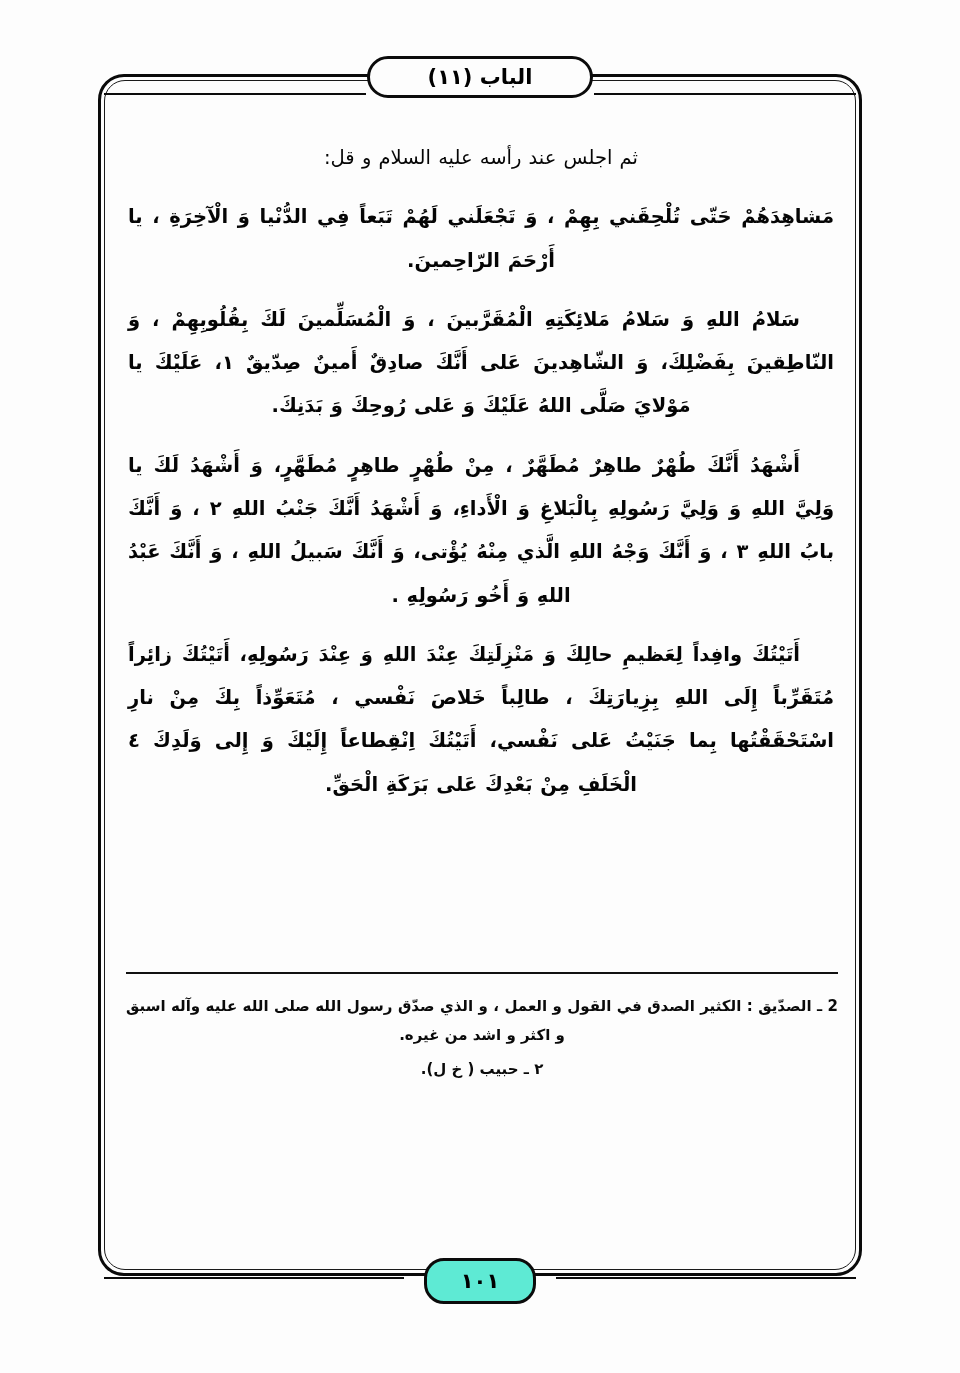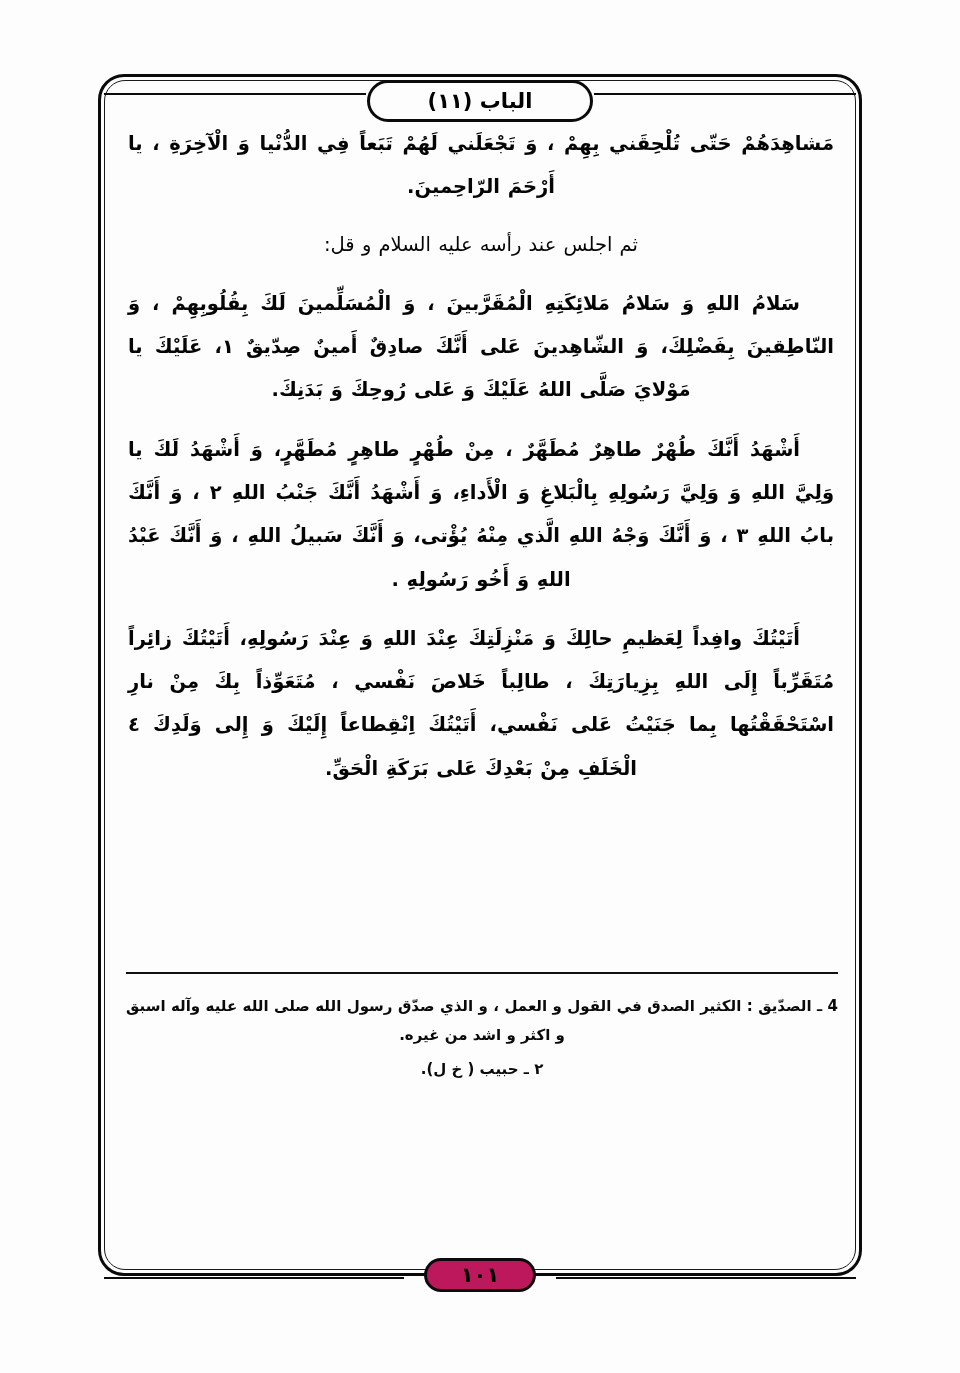--- a/index.html
+++ b/index.html
@@ -52,21 +52,21 @@
     height: 0;
     border-top: 2.5px solid #0b0b0b;
   }
   .cartouche-rule.left  { left: 104px;  width: 262px; }
   .cartouche-rule.right { right: 104px; width: 262px; }
 
   .cartouche {
     position: absolute;
     left: 50%;
     transform: translateX(-50%);
-    top: 80px;
+    top: 56px;
     width: 226px;
     height: 42px;
     border: 3.5px solid #0b0b0b;
     border-radius: 21px;
     background: #fdfdfd;
     display: flex;
     align-items: center;
     justify-content: center;
     box-sizing: border-box;
     z-index: 4;
@@ -89,24 +89,24 @@
   }
   .foot-rule.left  { left: 104px;  width: 300px; }
   .foot-rule.right { right: 104px; width: 300px; }
 
   .page-num-cartouche {
     position: absolute;
     left: 50%;
     transform: translateX(-50%);
     top: 1258px;
     width: 112px;
-    height: 34px;
+    height: 46px;
     border: 3.5px solid #0b0b0b;
     border-radius: 20px;
-    background: #be185d;
+    background: #5eead4;
     display: flex;
     align-items: center;
     justify-content: center;
     box-sizing: border-box;
     z-index: 4;
   }
   .page-num-text {
     font-size: 21px;
     font-weight: 700;
     color: #000;
@@ -187,31 +187,31 @@
   <div class="frame-outer"></div>
   <div class="frame-inner"></div>
 
   <div class="cartouche-rule left"></div>
   <div class="cartouche-rule right"></div>
   <div class="cartouche">
     <span class="cartouche-text">الباب (١١)</span>
   </div>
 
   <div class="content">
+    <p class="para narrative">ثم اجلس عند رأسه عليه السلام و قل:</p>
     <p class="para">مَشاهِدَهُمْ حَتّى تُلْحِقَني بِهِمْ ، وَ تَجْعَلَني لَهُمْ تَبَعاً فِي الدُّنْيا وَ الْآخِرَةِ ، يا أَرْحَمَ الرّاحِمينَ.</p>
-    <p class="para narrative">ثم اجلس عند رأسه عليه السلام و قل:</p>
     <p class="para indent-start gap-before">سَلامُ اللهِ وَ سَلامُ مَلائِكَتِهِ الْمُقَرَّبينَ ، وَ الْمُسَلِّمينَ لَكَ بِقُلُوبِهِمْ ، وَ النّاطِقينَ بِفَضْلِكَ، وَ الشّاهِدينَ عَلى أَنَّكَ صادِقٌ أَمينٌ صِدّيقٌ ١، عَلَيْكَ يا مَوْلايَ صَلَّى اللهُ عَلَيْكَ وَ عَلى رُوحِكَ وَ بَدَنِكَ.</p>
     <p class="para indent-start gap-before">أَشْهَدُ أَنَّكَ طُهْرٌ طاهِرٌ مُطَهَّرٌ ، مِنْ طُهْرٍ طاهِرٍ مُطَهَّرٍ، وَ أَشْهَدُ لَكَ يا وَلِيَّ اللهِ وَ وَلِيَّ رَسُولِهِ بِالْبَلاغِ وَ الْأَداءِ، وَ أَشْهَدُ أَنَّكَ جَنْبُ اللهِ ٢ ، وَ أَنَّكَ بابُ اللهِ ٣ ، وَ أَنَّكَ وَجْهُ اللهِ الَّذي مِنْهُ يُؤْتى، وَ أَنَّكَ سَبيلُ اللهِ ، وَ أَنَّكَ عَبْدُ اللهِ وَ أَخُو رَسُولِهِ .</p>
     <p class="para indent-start gap-before">أَتَيْتُكَ وافِداً لِعَظيمِ حالِكَ وَ مَنْزِلَتِكَ عِنْدَ اللهِ وَ عِنْدَ رَسُولِهِ، أَتَيْتُكَ زائِراً مُتَقَرِّباً إِلَى اللهِ بِزِيارَتِكَ ، طالِباً خَلاصَ نَفْسي ، مُتَعَوِّذاً بِكَ مِنْ نارِ اسْتَحْقَقْتُها بِما جَنَيْتُ عَلى نَفْسي، أَتَيْتُكَ اِنْقِطاعاً إِلَيْكَ وَ إِلى وَلَدِكَ ٤ الْخَلَفِ مِنْ بَعْدِكَ عَلى بَرَكَةِ الْحَقِّ.</p>
   </div>
 
   <div class="fn-separator"></div>
 
   <div class="footnotes">
-    <p class="footnote">4 ـ الصدّيق : الكثير الصدق في القول و العمل ، و الذي صدّق رسول الله صلى الله عليه وآله اسبق و اكثر و اشد من غيره.</p>
+    <p class="footnote">2 ـ الصدّيق : الكثير الصدق في القول و العمل ، و الذي صدّق رسول الله صلى الله عليه وآله اسبق و اكثر و اشد من غيره.</p>
     <p class="footnote single">٢ ـ حبيب ( خ ل).</p>
   </div>
 
   <div class="foot-rule left"></div>
   <div class="foot-rule right"></div>
   <div class="page-num-cartouche">
     <span class="page-num-text">١٠١</span>
   </div>
 
 </div>

